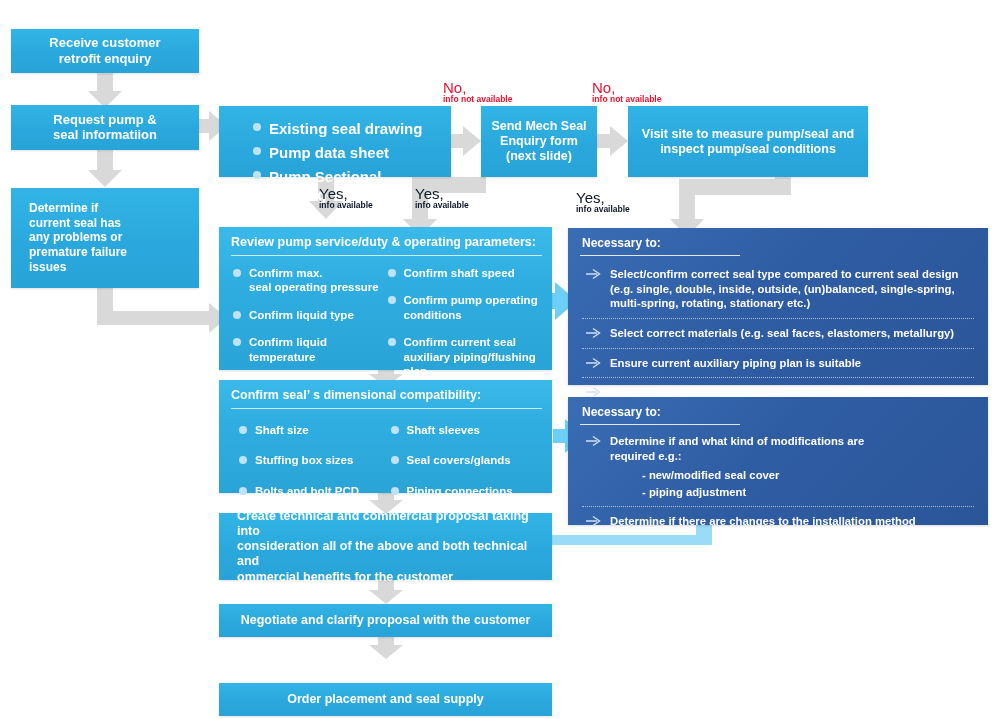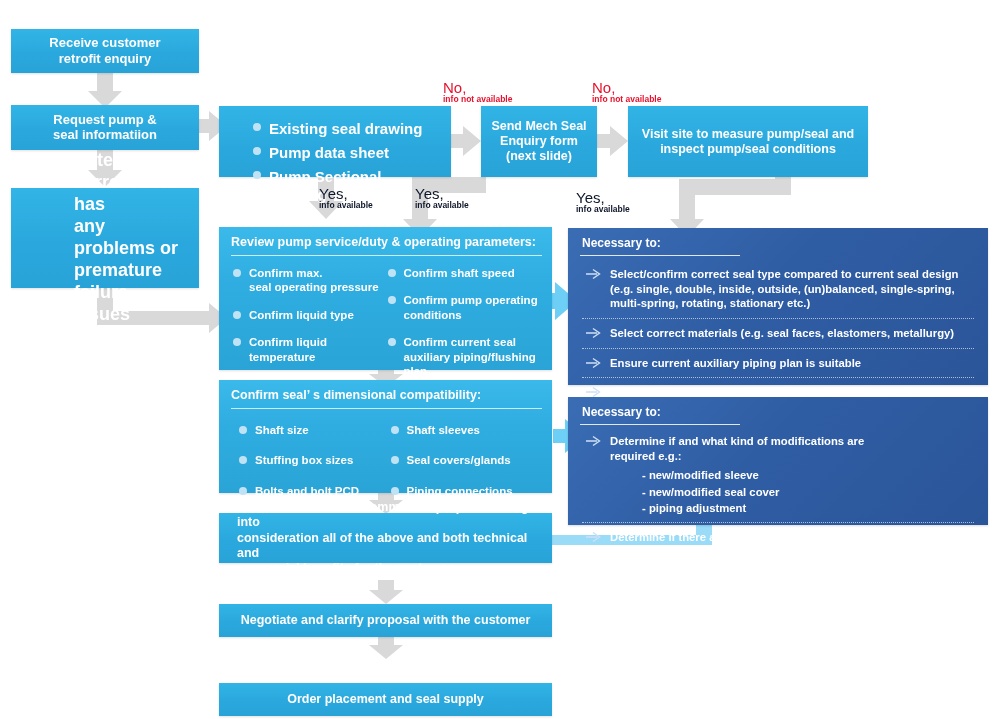--- a/index.html
+++ b/index.html
@@ -157,21 +157,21 @@
     <div class="txt" style="font-size:13px;white-space:pre-line;">Receive customer
 retrofit enquiry</div>
   </div>
 
   <div class="box" style="left:11px;top:105px;width:188px;height:45px;">
     <div class="txt" style="font-size:13px;white-space:pre-line;">Request pump &amp;
 seal informatiion</div>
   </div>
 
   <div class="box leftalign" style="left:11px;top:188px;width:188px;height:100px;">
-    <div class="txt" style="font-size:18px;white-space:pre-line;margin-left:45px;">Determine if
+    <div class="txt" style="font-size:12px;white-space:pre-line;">Determine if
 current seal has
 any problems or
 premature failure
 issues</div>
   </div>
 
   <div class="listbox" style="left:219px;top:106px;width:232px;height:71px;">
     <div class="bul">Existing seal drawing</div>
     <div class="bul">Pump data sheet</div>
     <div class="bul">Pump Sectional drawing</div>
@@ -299,36 +299,35 @@
     <div class="dbody" style="padding-top:5px;">
       <div class="ditem">
         <span class="arw">
           <svg viewBox="0 0 20 14" width="20" height="14">
               <path d="M2 7 h11 M9 2.5 L15.5 7 L9 11.5" fill="none" stroke="#cfe0f5" stroke-width="1.4"></path>
             </svg>
         </span>
         <span style="white-space:pre-line;">Determine if and what kind of modifications are
 required e.g.:</span>
       </div>
-      <div class="subl">-  new/modified sleeve</div>
       <div class="subl">-  new/modified seal cover</div>
       <div class="subl">-  piping adjustment</div>
       <div class="dsep" style="margin-top:6px;"></div>
       <div class="ditem">
         <span class="arw">
           <svg viewBox="0 0 20 14" width="20" height="14">
               <path d="M2 7 h11 M9 2.5 L15.5 7 L9 11.5" fill="none" stroke="#cfe0f5" stroke-width="1.4"></path>
             </svg>
         </span>
         <span>Determine if there are changes to the installation method</span>
       </div>
     </div>
   </div>
 
-  <div class="box leftalign" style="left:219px;top:513px;width:333px;height:50px;">
+  <div class="box leftalign" style="left:219px;top:513px;width:333px;height:67px;">
     <div class="txt" style="font-size:12.5px;white-space:pre-line;text-align:left;">Create technical and commercial proposal taking into
 consideration all of the above and both technical and
 ommercial benefits for the customer</div>
   </div>
 
   <div class="box" style="left:219px;top:604px;width:333px;height:33px;">
     <div class="txt" style="font-size:12.5px;">Negotiate and clarify proposal with the customer</div>
   </div>
 
   <div class="box" style="left:219px;top:655px;width:333px;height:33px;margin-top:28px;">

